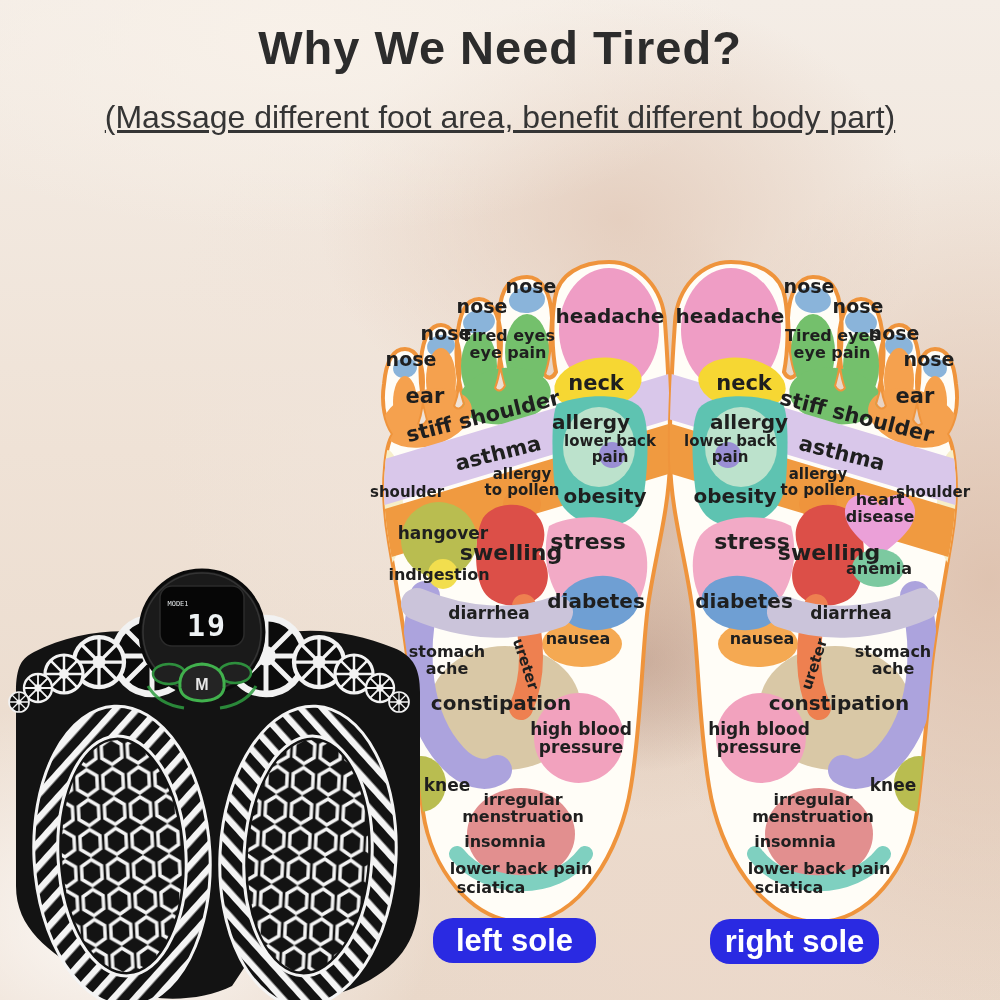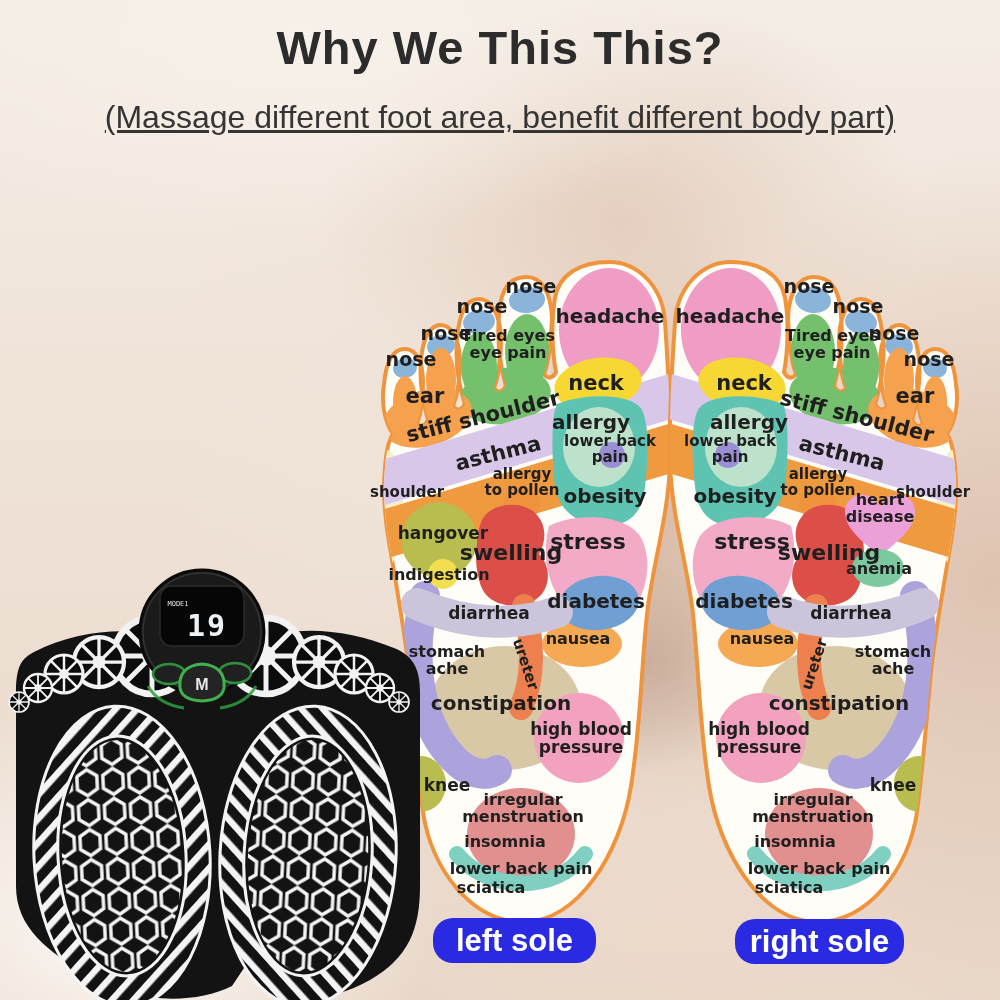--- a/index.html
+++ b/index.html
@@ -22,30 +22,30 @@
          font-size:32px;font-weight:400;color:#353535;text-decoration:underline;}
   .footsvg{position:absolute;overflow:visible;}
   #foot-left-svg{left:383px;top:256px;}
   #foot-right-svg{left:667px;top:256px;}
   .lbl{font-family:"DejaVu Sans","Liberation Sans",sans-serif;font-weight:bold;
        fill:#1f1f1f;text-anchor:middle;}
   .sole-btn{position:absolute;display:flex;align-items:center;justify-content:center;
        background:#2a2ae2;color:#fff;font-weight:bold;font-size:31px;border-radius:20px;
        border:none;font-family:"Liberation Sans",sans-serif;cursor:pointer;}
   #btn-left{left:433px;top:918px;width:163px;height:45px;}
-  #btn-right{left:735px;top:919px;width:169px;height:45px;}
+  #btn-right{left:710px;top:919px;width:169px;height:45px;}
   #mat-svg{position:absolute;left:0;top:556px;}
 </style>
 </head>
 <body>
 
 <div class="stage">
   <div class="bg"></div>
 
-  <div class="title">Why We This This?</div>
+  <div class="title">Why We Need Tired?</div>
   <div class="subtitle">(Massage different foot area, benefit different body part)</div>
 
   <svg width="0" height="0" style="position:absolute">
     <defs>
       <path id="footOutline" d="M 226 6 C 256 6 280 32 282 66 C 284 96 288 150 287 205 C 286 255 272 300 265 350 C 259 395 258 470 248 530 C 238 595 196 666 140 666 C 88 666 48 612 40 556 C 34 510 30 458 26 416 C 22 376 12 322 6 286 C 1 256 0 232 2 212 C 3 196 6 184 10 178 C 2 166 -2 148 1 128 C 3 106 10 93 22 93 C 34 93 40 108 40 126 C 40 142 38 158 34 168 C 38 172 42 170 45 164 C 40 146 36 124 38 104 C 40 80 48 69 58 69 C 68 69 76 82 77 104 C 77 122 74 140 70 150 C 74 156 79 154 82 148 C 76 130 72 108 74 84 C 76 56 84 43 96 43 C 108 43 117 58 118 82 C 118 102 115 122 111 132 C 115 138 120 136 123 130 C 117 110 114 84 116 58 C 118 30 128 21 144 21 C 158 21 168 36 169 62 C 168 86 165 108 161 118 C 165 124 170 122 173 116 C 169 96 168 64 172 42 C 176 18 198 6 226 6 Z"></path>
       <clipPath id="footClip">
           <use href="#footOutline"></use>
         </clipPath>
 
       <g id="foot-common">

